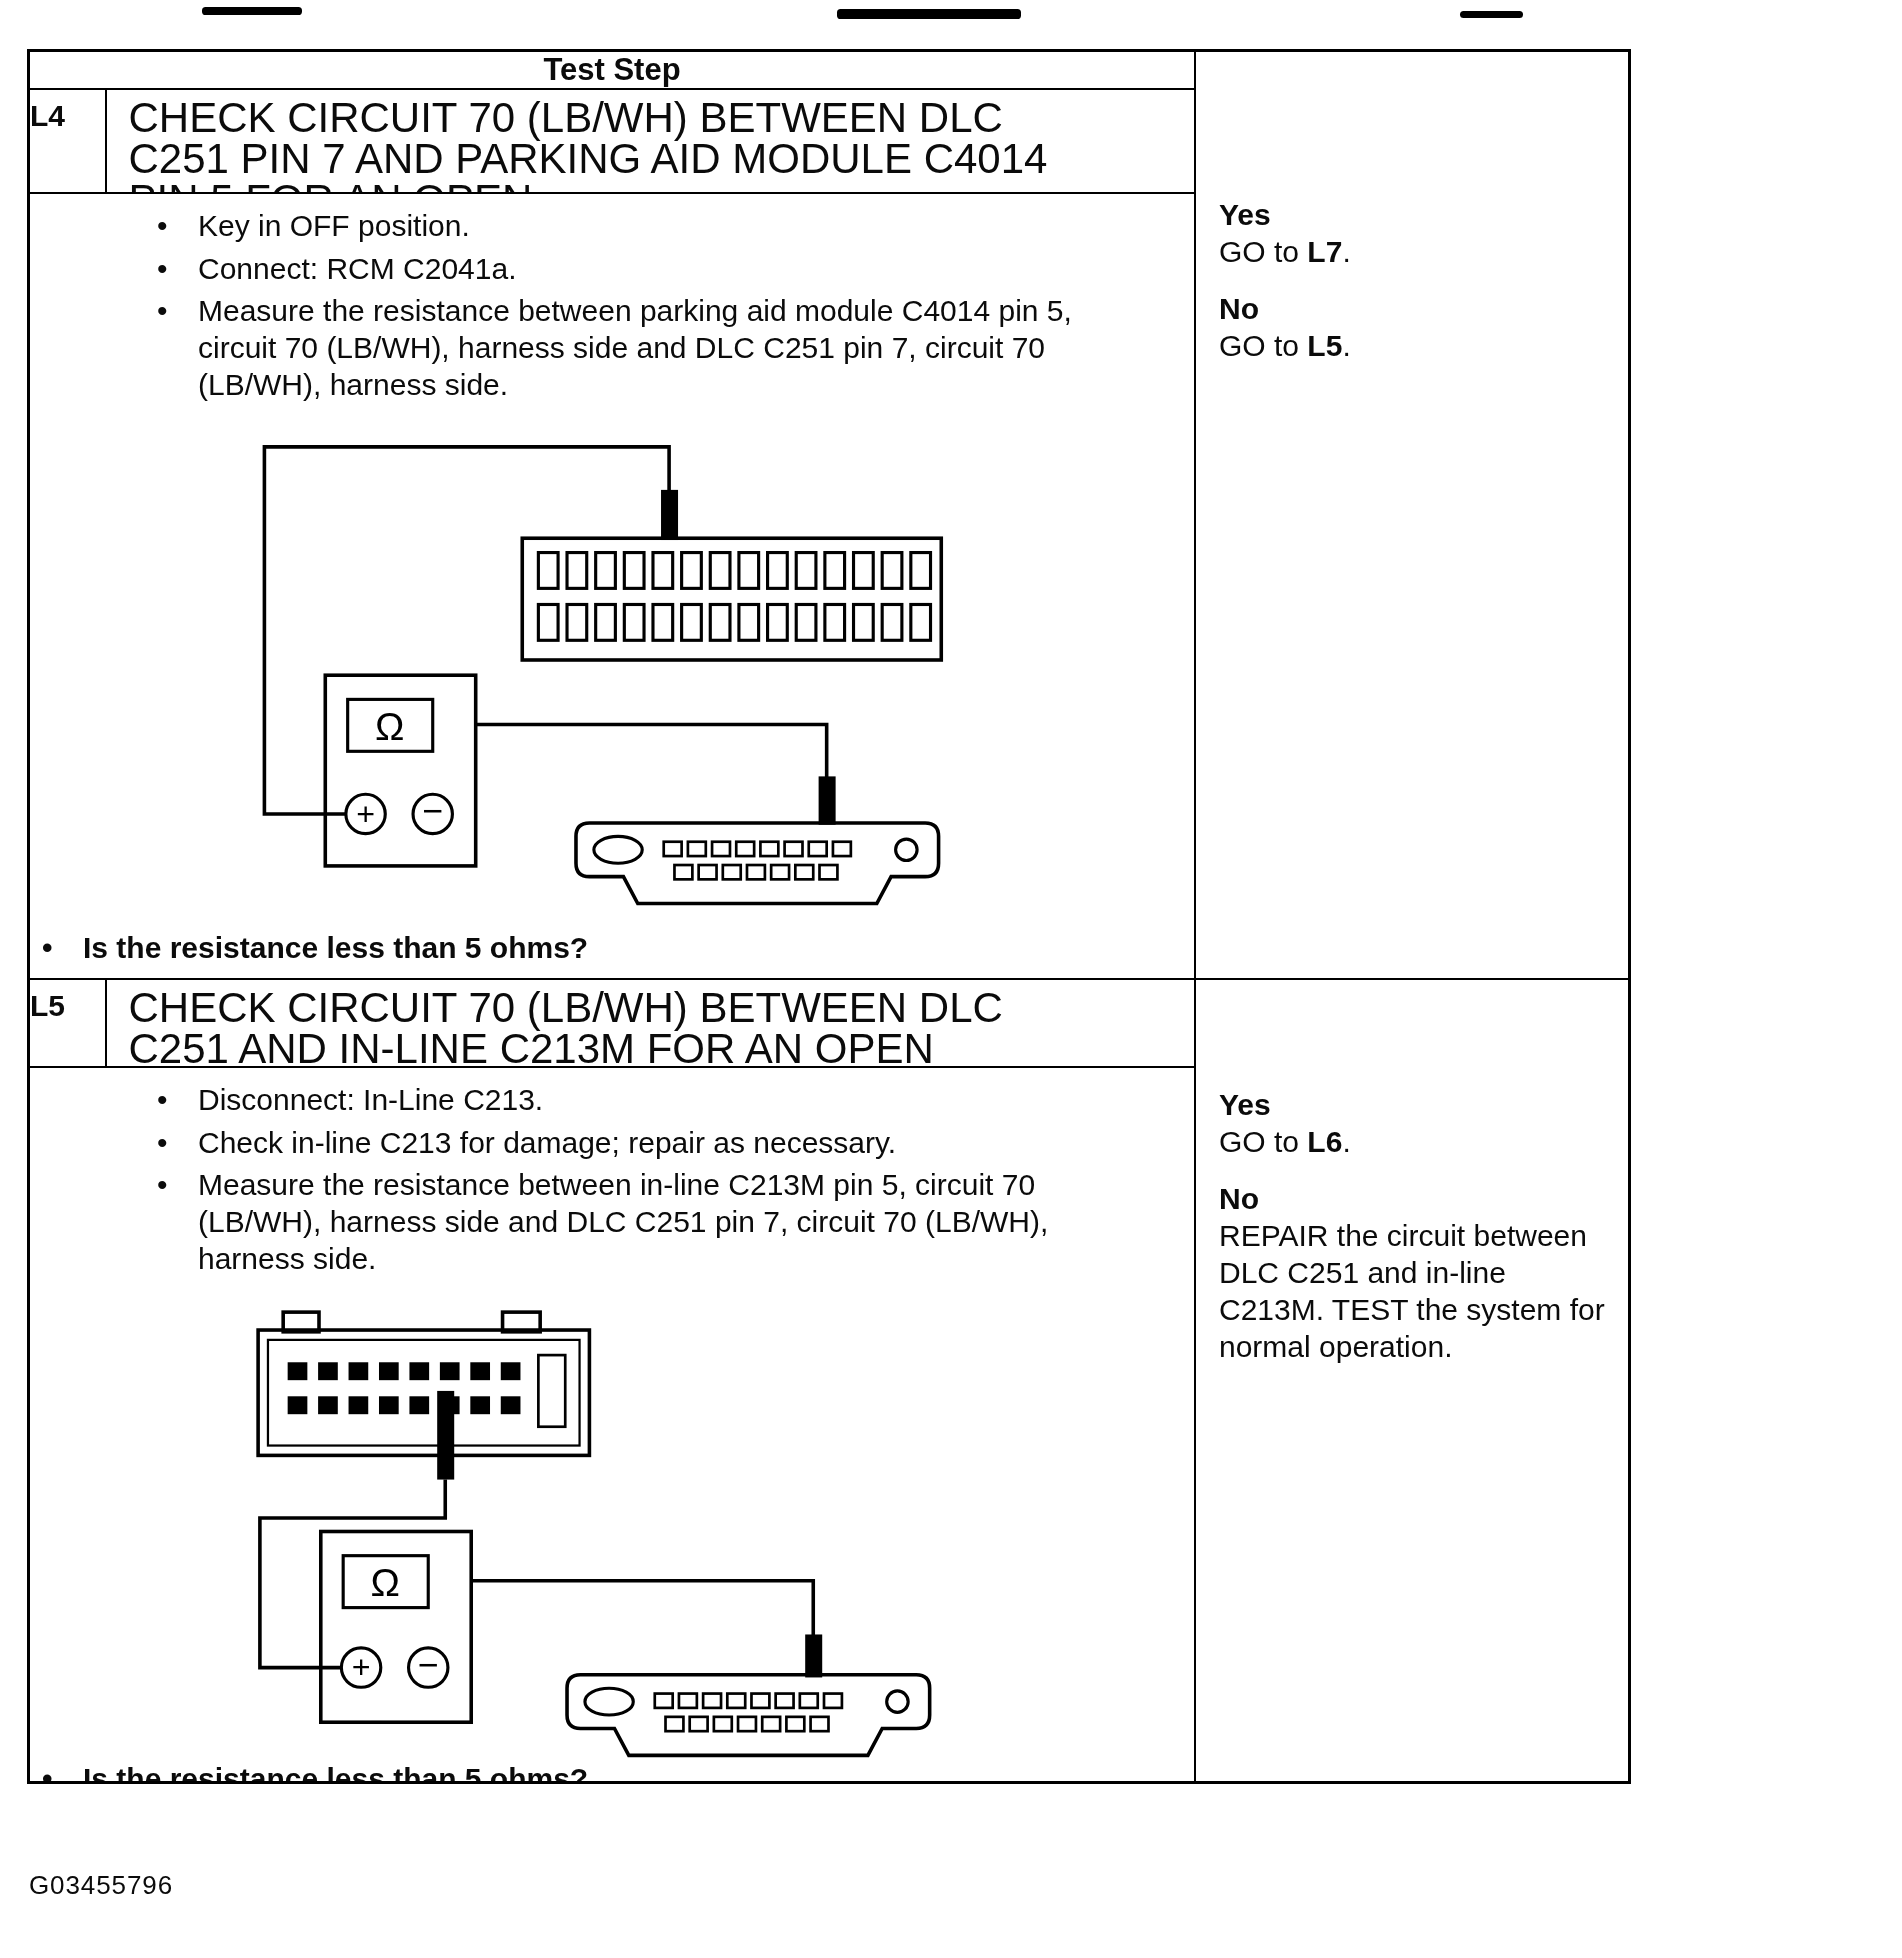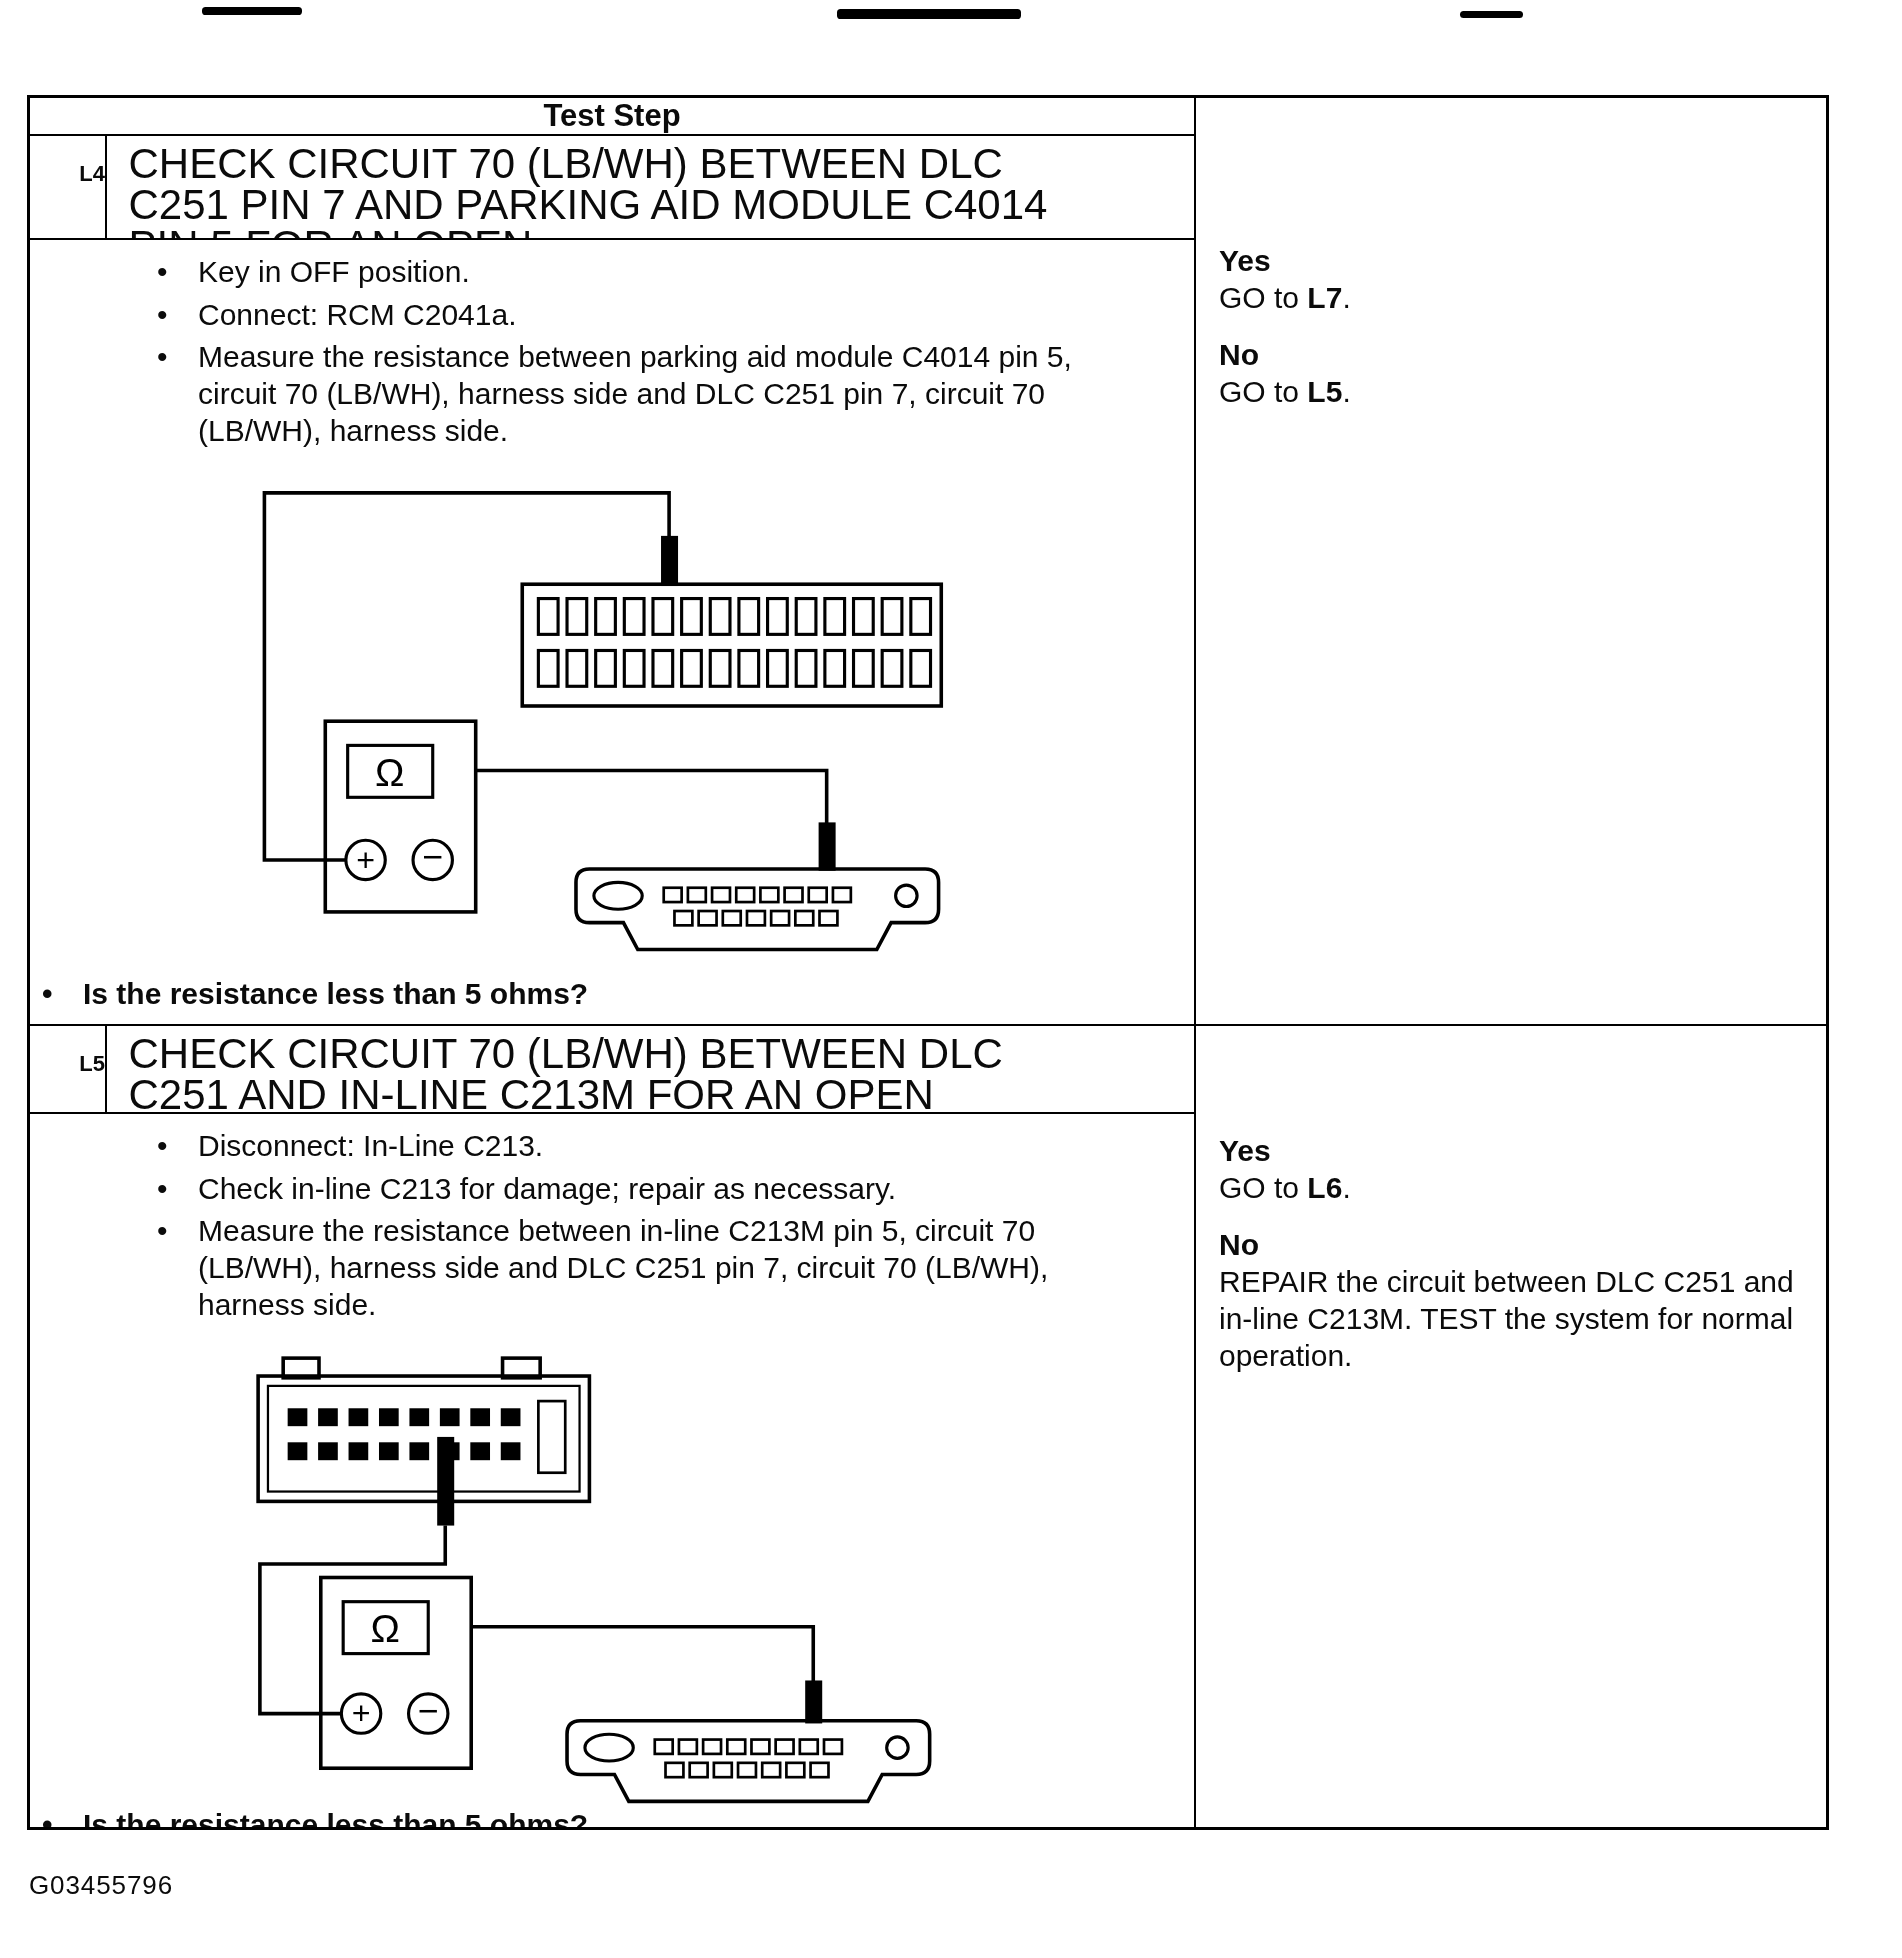--- a/index.html
+++ b/index.html
@@ -12,42 +12,41 @@
   }
   .page { position: relative; width: 1902px; height: 1959px; overflow: hidden; }
 
   
   .artifact { position: absolute; background: #000; border-radius: 3.6px; }
   .artifact.a1 { left: 202px;  top: 7.2px;  width: 100px; height: 8px; }
   .artifact.a2 { left: 837px;  top: 9px; width: 184px; height: 9.9px; }
   .artifact.a3 { left: 1460px; top: 10.7px; width: 63px;  height: 7.2px; }
 
   .proc-table {
-    position: absolute; left: 27px; top: 49px; width: 1802px;
+    position: absolute; left: 27px; top: 49px; width: 1604px;
     border: 3.6px solid #000;
     display: grid;
     grid-template-columns: 77px 1089px 1fr;
     grid-template-rows: 38px 104px 786px 88px 713px;
     background: #fff;
-    margin-top: 46px;
   }
   .cell { overflow: hidden; }
   .b-r { border-right: 2.7px solid #000; }
   .b-b { border-bottom: 2.7px solid #000; }
 
   .hdr {
     font-weight: bold; font-size: 31px;
     display: flex; align-items: center; justify-content: center;
   }
   .hdr-left  { grid-column: 1 / 3; grid-row: 1; }
   .hdr-right { grid-column: 3 / 4; grid-row: 1; }
 
   .step-num {
-    font-weight: bold; font-size: 22px;
-    padding-top: 25px; text-align: right;
+    font-weight: bold; font-size: 30px;
+    padding-top: 9px; text-align: left;
   }
   .num-l4 { grid-column: 1 / 2; grid-row: 2; }
   .num-l5 { grid-column: 1 / 2; grid-row: 4; }
 
   .step-title {
     font-weight: normal; font-size: 42px; line-height: 41px;
     padding: 7.2px 21.5px 0 21.5px;
   }
   .step-title .t { max-width: 967px; }
   .title-l4 { grid-column: 2 / 3; grid-row: 2; }

